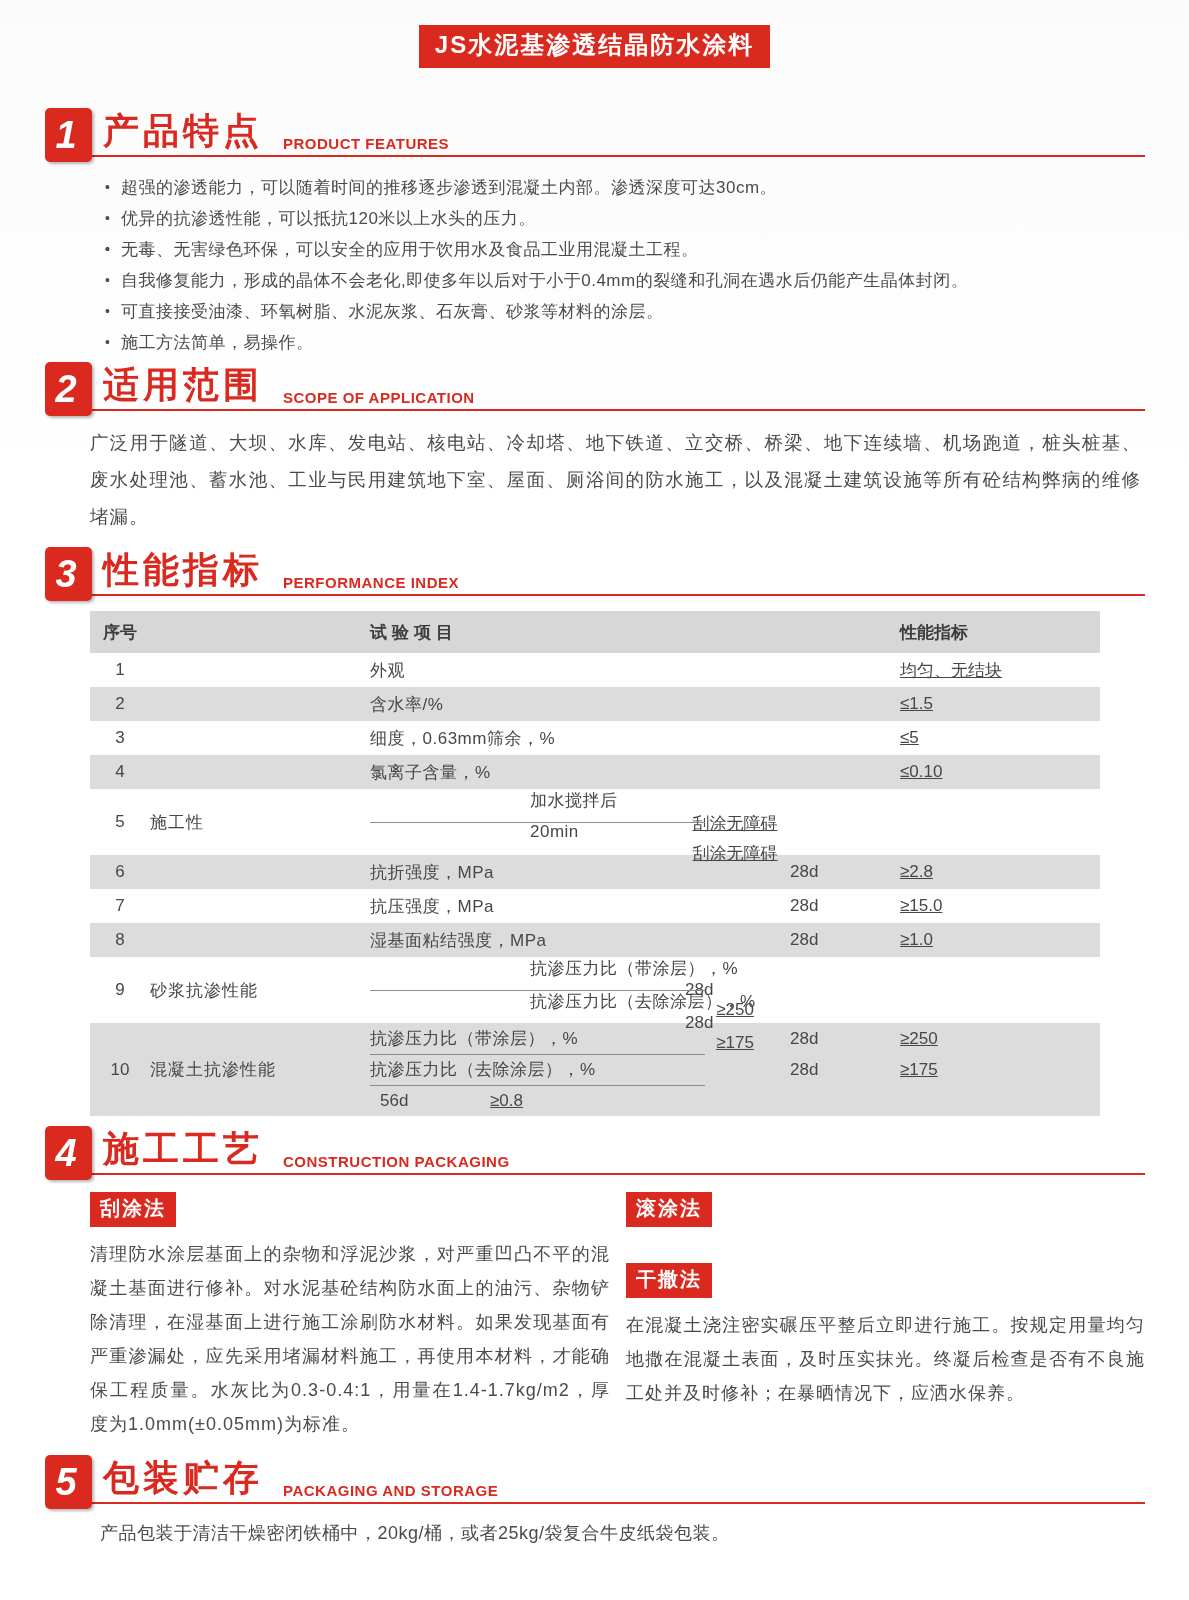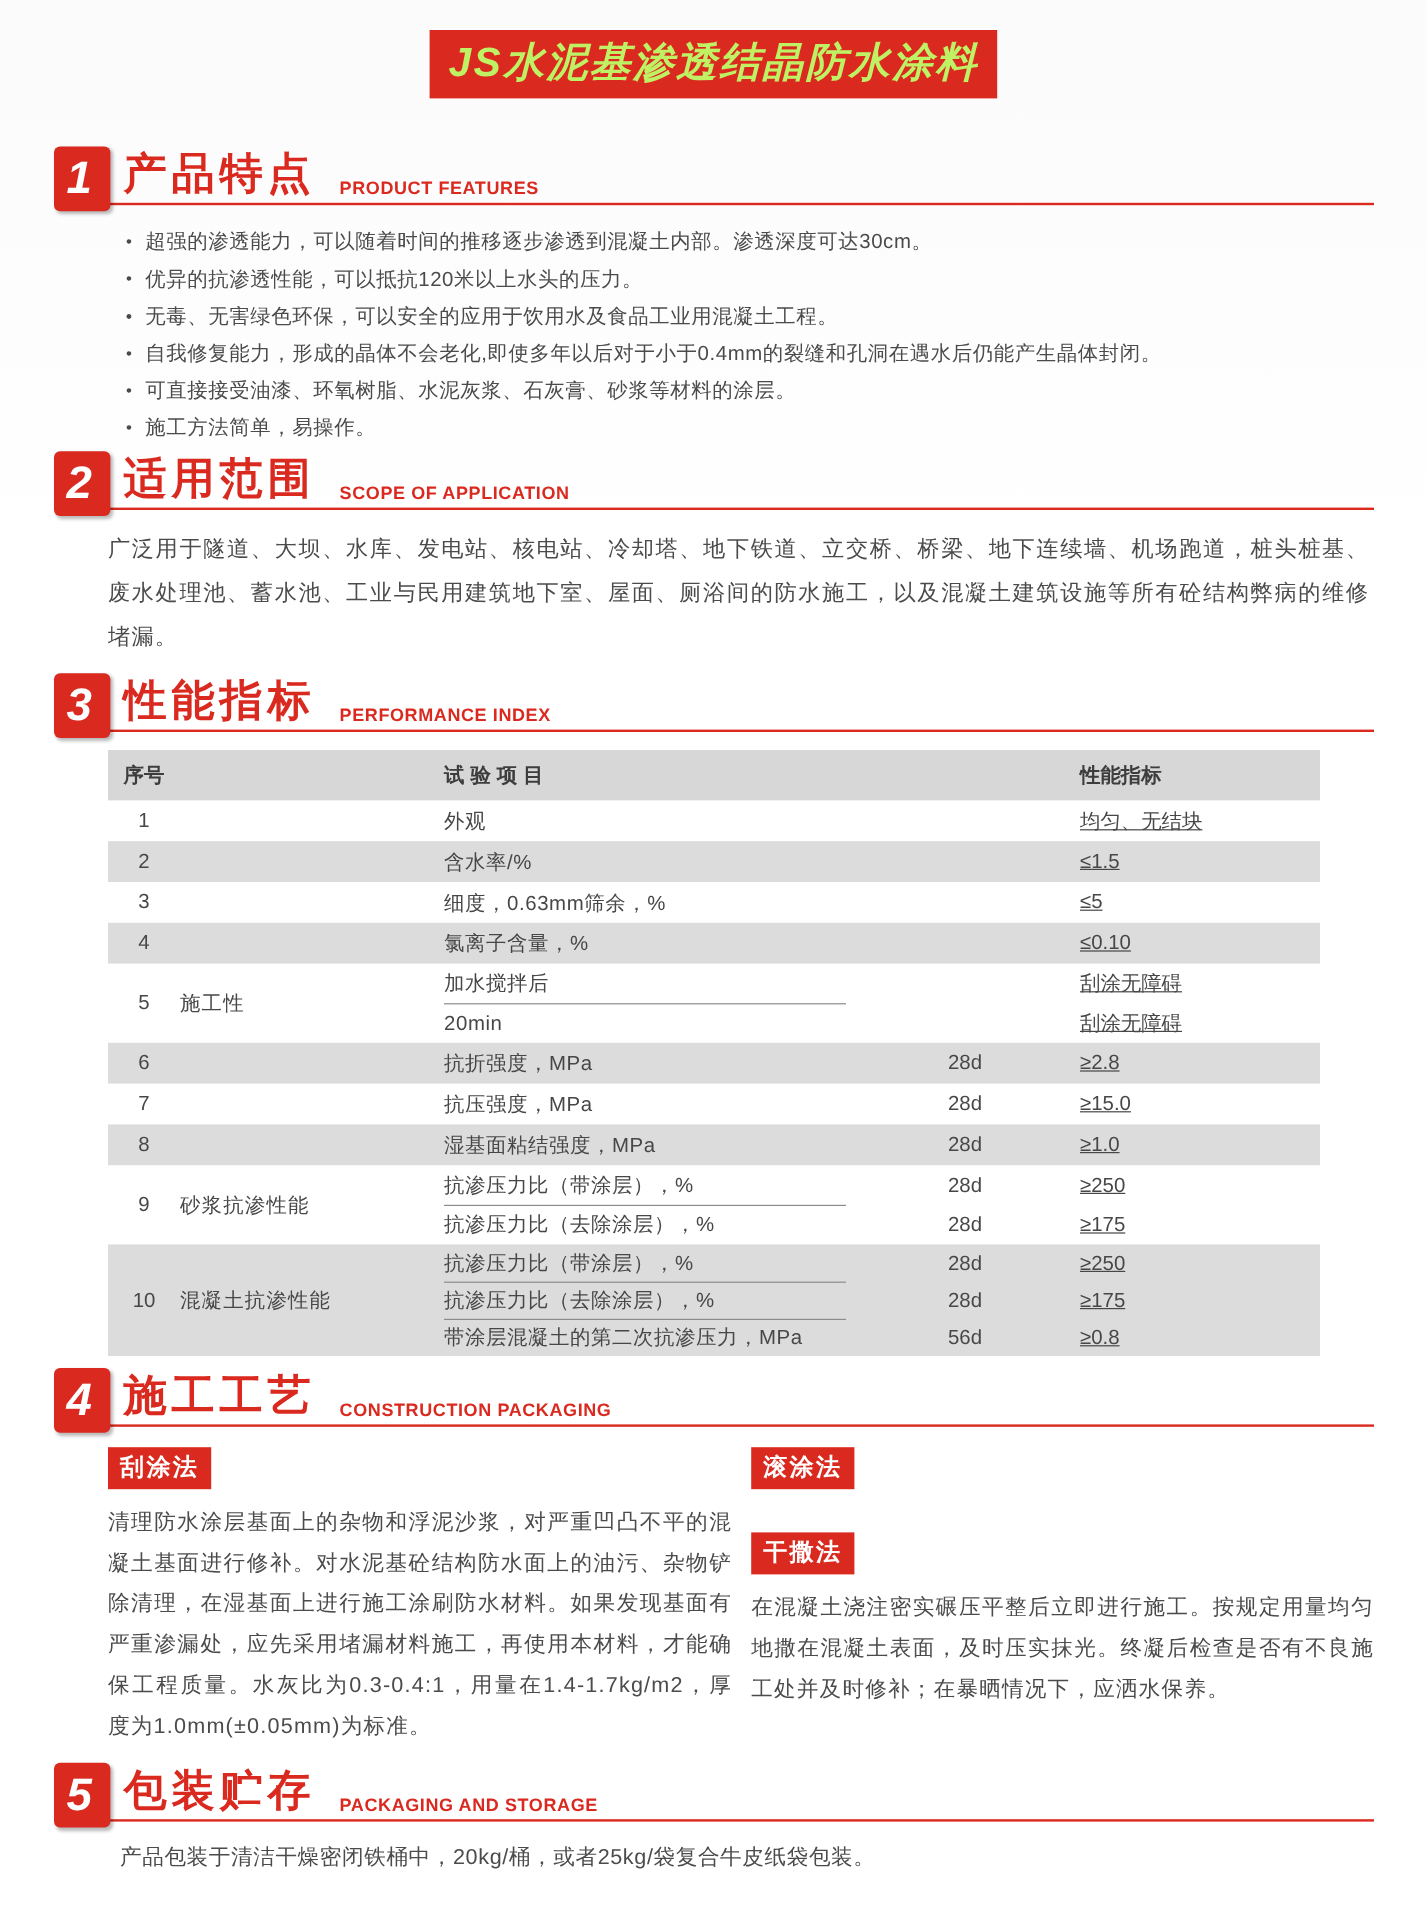--- a/index.html
+++ b/index.html
@@ -6,22 +6,22 @@
     --red:#da2a20;
     --ink:#4b4b4b;
     --shade:#dcdcdc;
     --headbg:#d7d7d7;
   }
   *{margin:0;padding:0;box-sizing:border-box;}
   body{background:#fff;font-family:"Liberation Sans","DejaVu Sans",sans-serif;}
   .page{width:1189px;height:1600px;position:relative;background:linear-gradient(#fbfbfb,#ffffff 30%);overflow:hidden;padding-top:25px;}
 
   
-  .title-bar{margin:0 auto;width:fit-content;background:var(--red);color:#bef264;
-    font-size:34px;font-weight:bold;letter-spacing:2px;padding:4px 16px 7px;font-style:italic;}
+  .title-bar{margin:0 auto;width:fit-content;background:var(--red);color:#ffffff;
+    font-size:24px;font-weight:bold;letter-spacing:2px;padding:4px 16px 7px;}
 
   
   .sec-head{position:relative;margin-left:45px;margin-right:44px;height:54px;}
   .sec-head::after{content:"";position:absolute;left:2px;right:0;bottom:5px;height:2px;background:var(--red);}
   .num-box{position:absolute;left:0;top:0;width:47px;height:54px;background:var(--red);color:#fff;
     font-size:38px;font-weight:bold;font-style:italic;display:flex;align-items:center;justify-content:center;
     border-radius:5px;box-shadow:2px 2px 3px rgba(0,0,0,.28);z-index:2;padding-right:5px;}
   .sec-title{position:absolute;left:58px;bottom:6px;color:var(--red);font-size:36px;font-weight:bold;letter-spacing:4px;}
   .sec-sub{position:absolute;left:238px;bottom:10px;color:var(--red);font-size:15px;font-weight:bold;letter-spacing:.5px;white-space:nowrap;}
 
@@ -40,21 +40,21 @@
   .h-cat{width:220px;}
   .h-item{width:410px;letter-spacing:5px;}
   .h-age{width:120px;}
   .h-val{flex:1;}
   .trow{display:flex;align-items:stretch;}
   .trow.shaded{background:var(--shade);}
   .c-no{width:60px;display:flex;align-items:center;justify-content:center;}
   .c-cat{width:220px;display:flex;align-items:center;letter-spacing:1px;}
   .c-items{flex:1;display:flex;flex-direction:column;}
   .sub{display:flex;align-items:center;height:34px;}
-  .trow.m2 .sub{height:33px;}
+  .trow.m2 .sub{height:33px;flex-direction:column;}
   .trow.m3 .sub{height:31px;}
   .sub.divided{position:relative;}
   .sub.divided::before{content:"";position:absolute;top:0;left:0;width:335px;height:1px;background:#8c8c8c;}
   .sub .item{width:410px;letter-spacing:.5px;}
   .sub .age{width:120px;padding-left:10px;}
   .sub .val{flex:1;text-decoration:underline;}
 
   
   .construction{display:flex;margin:12px 44px 0 90px;gap:16px;}
   .col-left{width:520px;}
@@ -232,21 +232,20 @@
                 <span class="item">抗渗压力比（带涂层），%</span>
                 <span class="age">28d</span>
                 <span class="val">≥250</span>
               </div>
               <div class="sub divided">
                 <span class="item">抗渗压力比（去除涂层），%</span>
                 <span class="age">28d</span>
                 <span class="val">≥175</span>
               </div>
               <div class="sub divided">
-                <span class="item">带涂层混凝土的第二次抗渗压力，MPa</span>
                 <span class="age">56d</span>
                 <span class="val">≥0.8</span>
               </div>
             </div>
           </div>
         </div>
     </div>
   </section>
 
   <section>

